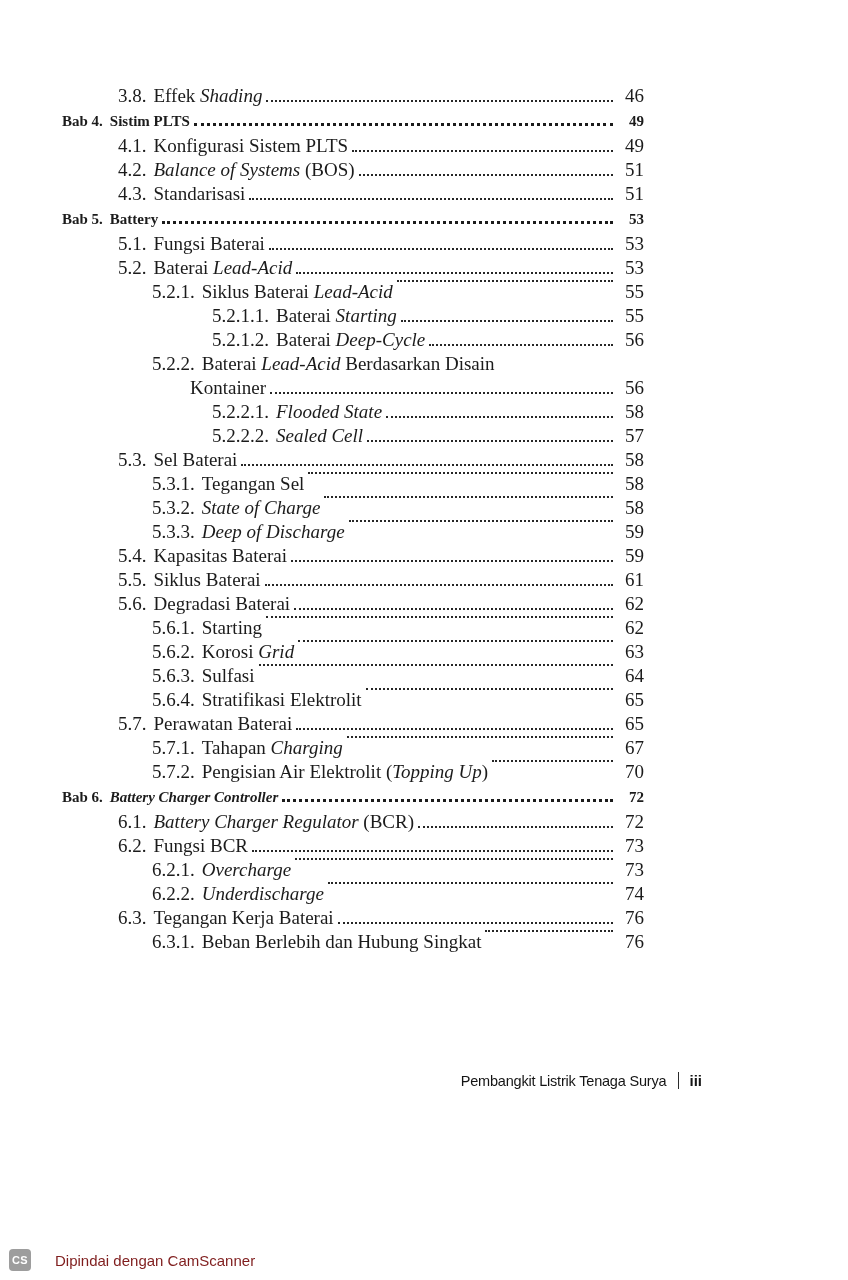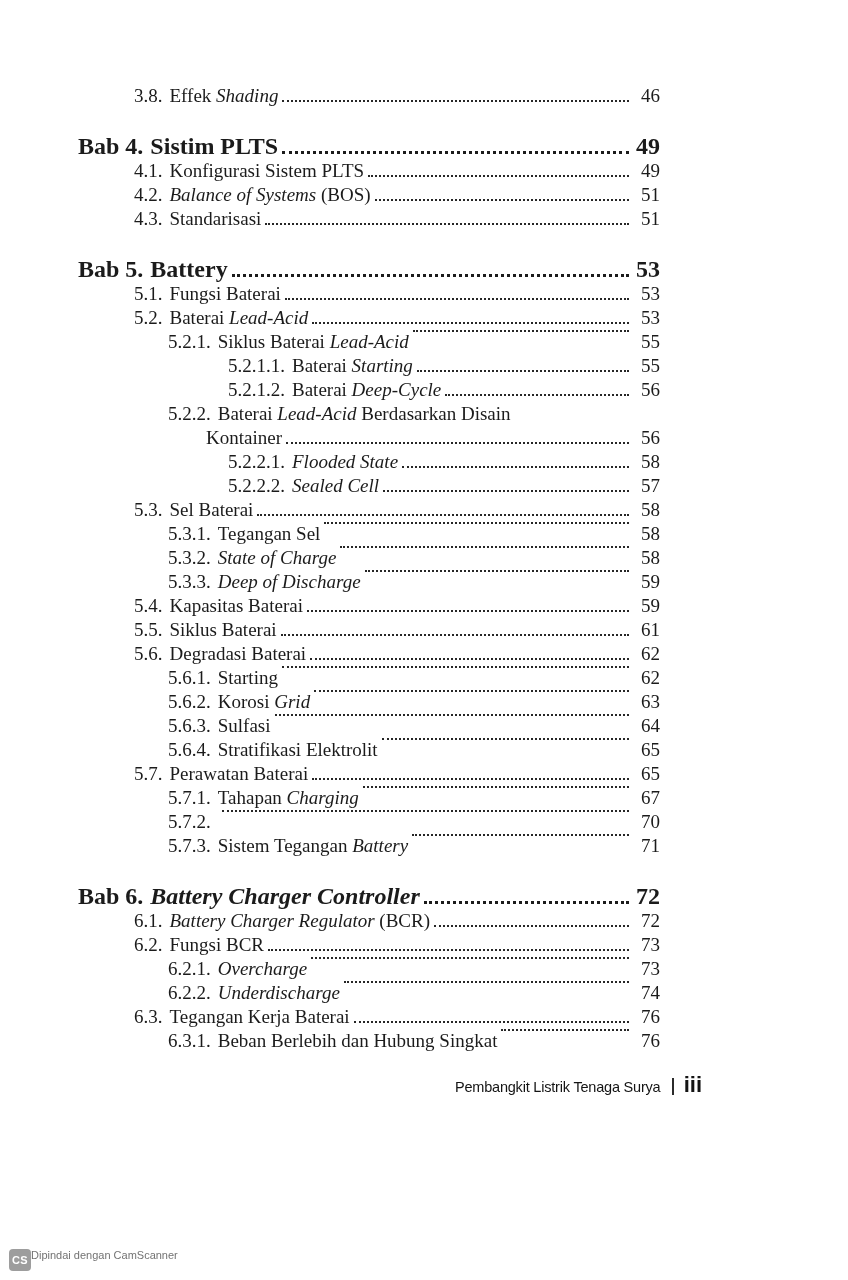--- a/index.html
+++ b/index.html
@@ -1,56 +1,56 @@
 <!DOCTYPE html>
 <html><head>
 <meta charset="utf-8">
 <style>
   html,body{margin:0;padding:0;background:#ffffff;}
   .sheet{
     position:relative;width:848px;height:1280px;background:#ffffff;
     font-family:"Liberation Serif",serif;color:#1b1b1b;overflow:hidden;
   }
-  .toc{position:absolute;left:78px;top:84px;width:582px;}
+  .toc{position:absolute;left:62px;top:84px;width:582px;}
   .row{display:flex;align-items:baseline;line-height:24px;font-size:19px;}
   .row .num{margin-right:7px;white-space:nowrap;}
   .row .label{white-space:nowrap;}
   .row.l1{padding-left:56px;}
   .row.l2{padding-left:90px;align-items:center;}
   .row.l3{padding-left:150px;}
   .row.lc{padding-left:128px;}
-  .row.chapter{font-weight:bold;font-size:24px;margin-top:25px;line-height:26px;justify-content:flex-end;}
+  .row.chapter{font-weight:bold;font-size:15px;line-height:26px;justify-content:flex-end;}
   .leader{
     flex:1;min-width:14px;align-self:baseline;
     border-bottom:2.6px dotted #262626;
     margin:0 3px 4px 4px;
   }
   .chapter .leader{border-bottom:3.2px dotted #1b1b1b;margin-bottom:5px;}
   .pg{min-width:28px;text-align:right;white-space:nowrap;}
   .it{font-style:italic;}
   .footer{
     position:absolute;top:1072px;left:62px;width:640px;text-align:right;
     font-family:"Liberation Sans",sans-serif;font-size:14.5px;color:#141414;
     letter-spacing:-0.2px;
   }
   .footer .bar{
     display:inline-block;width:1.2px;height:17px;background:#2b2b2b;
     margin:0 10px 0 12px;vertical-align:-3px;
   }
-  .footer .roman{font-weight:bold;font-size:22px;letter-spacing:0;}
+  .footer .roman{font-weight:bold;font-size:15px;letter-spacing:0;}
   .watermark{
-    position:absolute;left:9px;top:1249px;display:flex;gap:0;
+    position:absolute;left:9px;top:1249px;display:flex;align-items:center;gap:24px;
     font-family:"Liberation Sans",sans-serif;
   }
   .cs-badge{
     width:22px;height:22px;background:#9d9d9d;color:#ffffff;border-radius:4px;
     display:flex;align-items:center;justify-content:center;
     font-size:11px;font-weight:bold;letter-spacing:.3px;
   }
-  .wm-text{color:#737373;font-size:11px;}
+  .wm-text{color:#7f1d1d;font-size:15px;}
 </style>
 </head>
 <body>
 
 <div class="sheet">
   <div class="toc" id="toc">
       <div class="row l1">
         <span class="num">3.8.</span>
         <span class="label"><span>Effek </span><span class="it">Shading</span></span>
         <span class="leader"></span>
@@ -210,28 +210,23 @@
         <span class="pg">65</span>
       </div>
       <div class="row l2">
         <span class="num">5.7.1.</span>
         <span class="label"><span>Tahapan </span><span class="it">Charging</span><span> </span></span>
         <span class="leader"></span>
         <span class="pg">67</span>
       </div>
       <div class="row l2">
         <span class="num">5.7.2.</span>
+        <span class="label"><span>Pengisian Air Elektrolit (</span><span class="it">Topping Up</span><span>)</span></span>
         <span class="leader"></span>
         <span class="pg">70</span>
-      </div>
-      <div class="row l2">
-        <span class="num">5.7.3.</span>
-        <span class="label"><span>Sistem Tegangan </span><span class="it">Battery</span></span>
-        <span class="leader"></span>
-        <span class="pg">71</span>
       </div>
       <div class="row chapter">
         <span class="num">Bab 6.</span>
         <span class="label"><span class="it">Battery Charger Controller</span></span>
         <span class="leader"></span>
         <span class="pg">72</span>
       </div>
       <div class="row l1">
         <span class="num">6.1.</span>
         <span class="label"><span class="it">Battery Charger Regulator</span><span> (BCR) </span></span>

